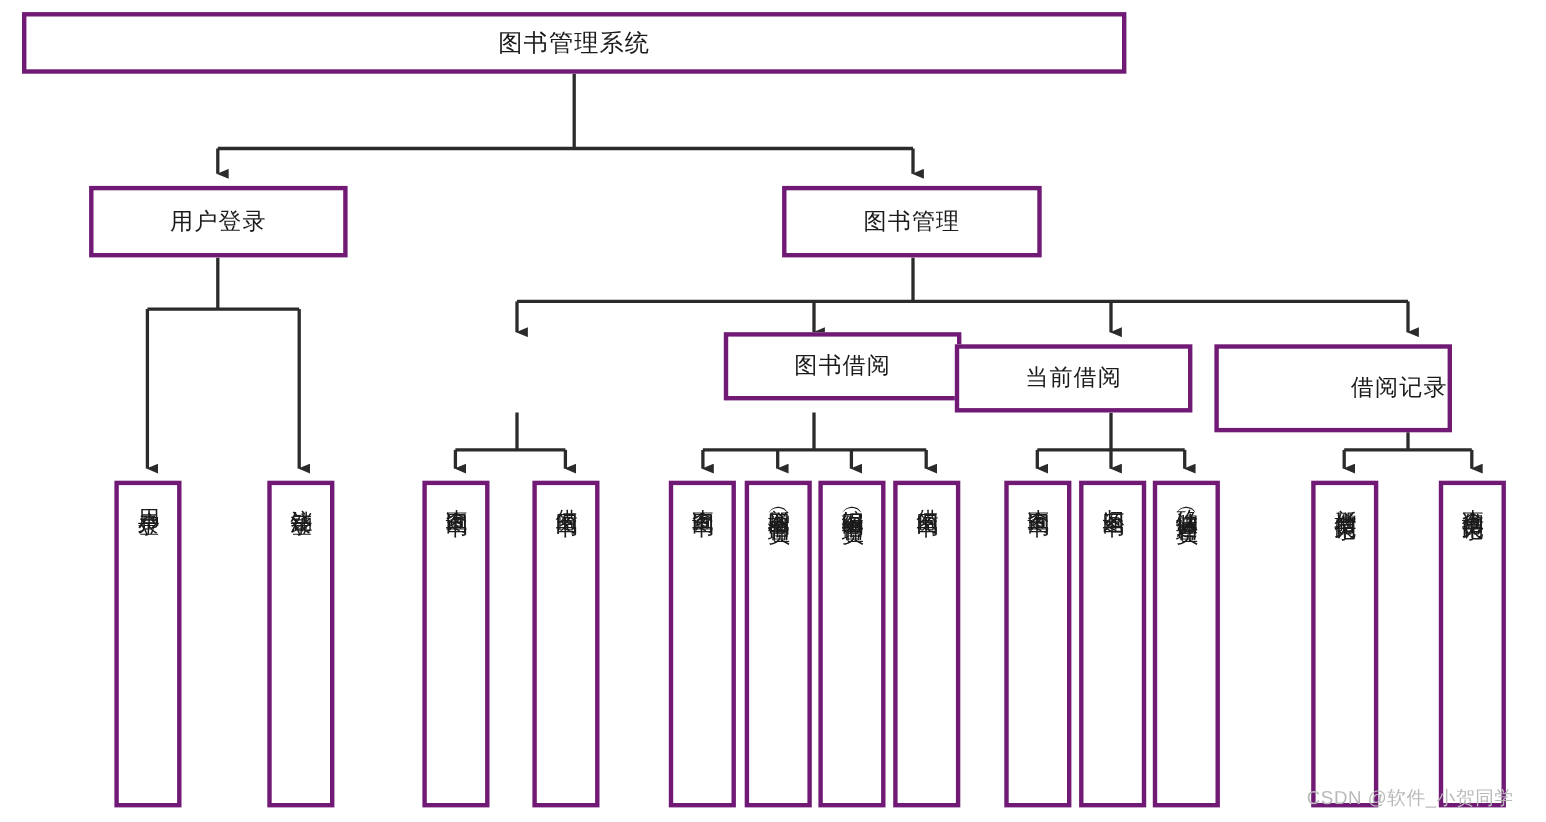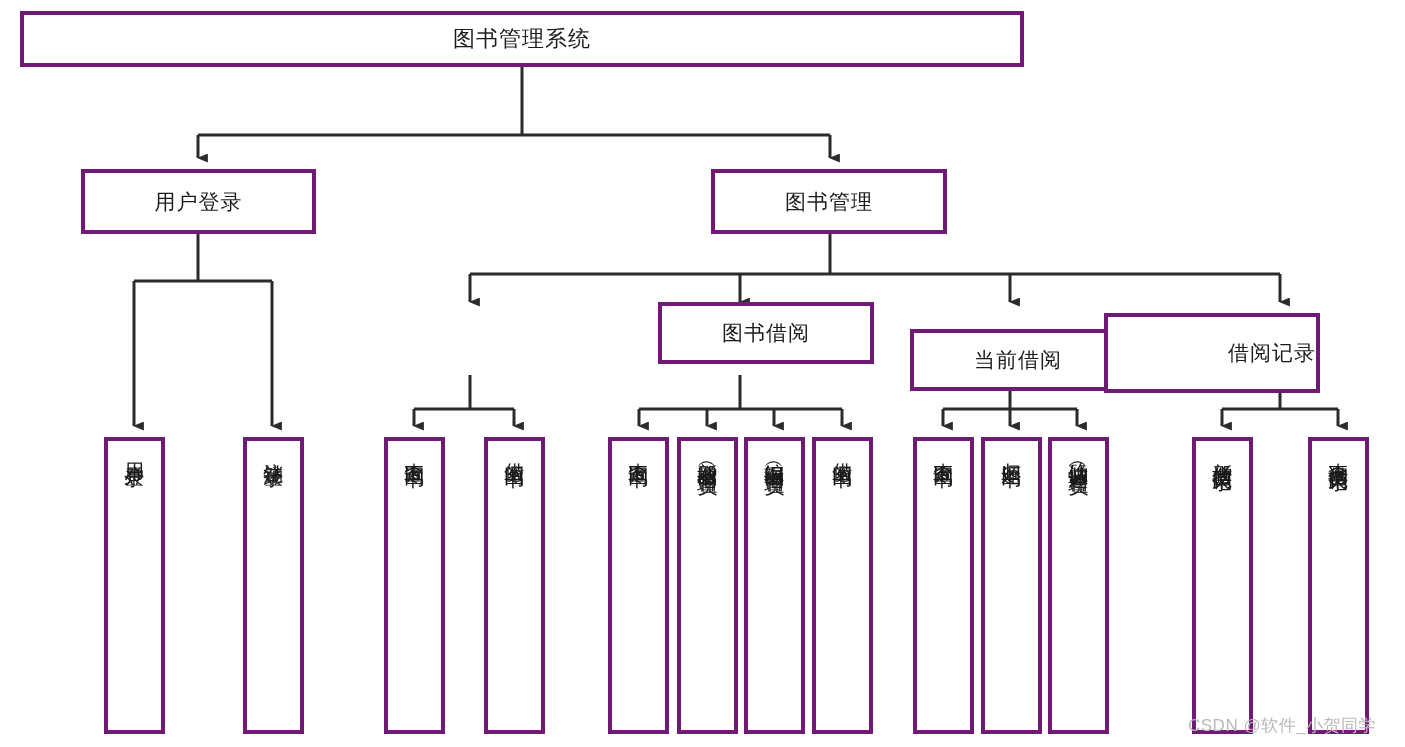--- a/index.html
+++ b/index.html
@@ -132,21 +132,21 @@
   <div class="node horizontal" style="left:81px; top:169px; width:235px; height:65px;">
     <span>用户登录</span>
   </div>
   <div class="node horizontal" style="left:711px; top:169px; width:236px; height:65px;">
     <span>图书管理</span>
   </div>
 
   <div class="node horizontal" style="left:632px; top:302px; width:216px; height:62px;margin-left:26px;">
     <span>图书借阅</span>
   </div>
-  <div class="node horizontal" style="left:910px; top:313px; width:216px; height:62px;margin-top:16px;">
+  <div class="node horizontal" style="left:868px; top:313px; width:216px; height:62px;">
     <span>当前借阅</span>
   </div>
   <div class="node horizontal" style="left:1104px; top:313px; width:216px; height:80px;justify-content:flex-end;">
     <span>借阅记录</span>
   </div>
 
   <div class="node leaf" style="left:104px; top:437px; width:61px; height:297px;">
     <span class="vtext">用户登录</span>
   </div>
   <div class="node leaf" style="left:243px; top:437px; width:61px; height:297px;">

